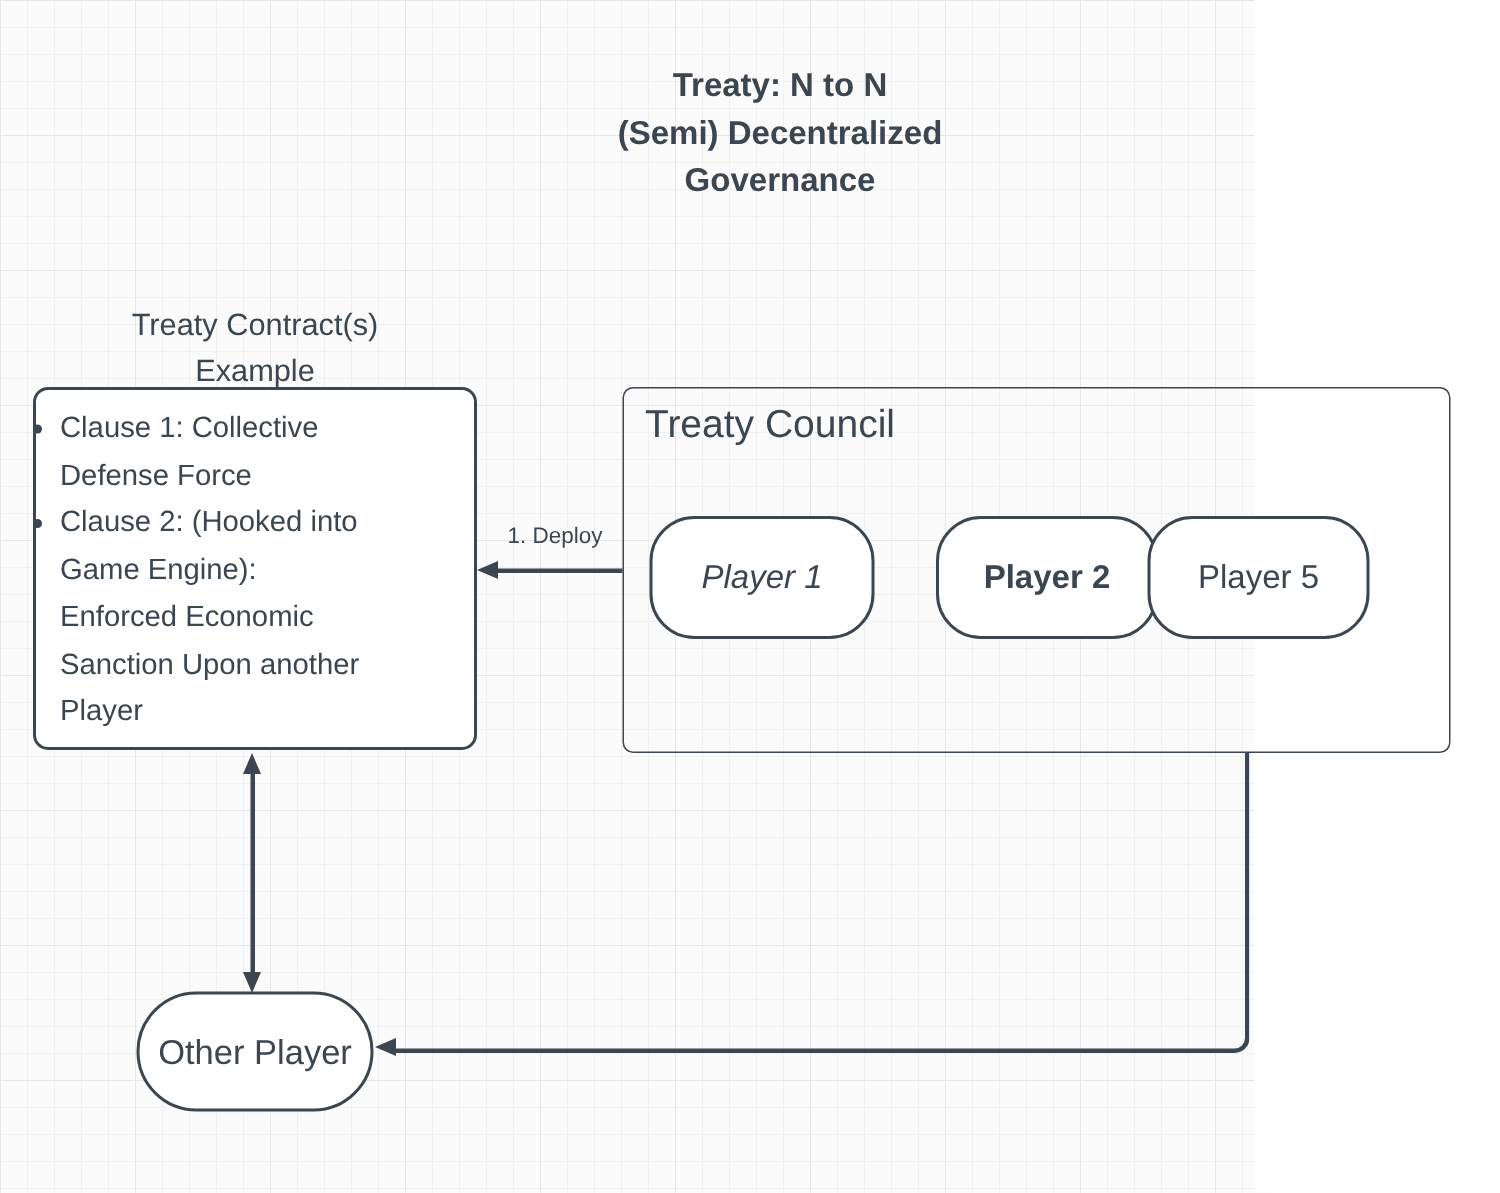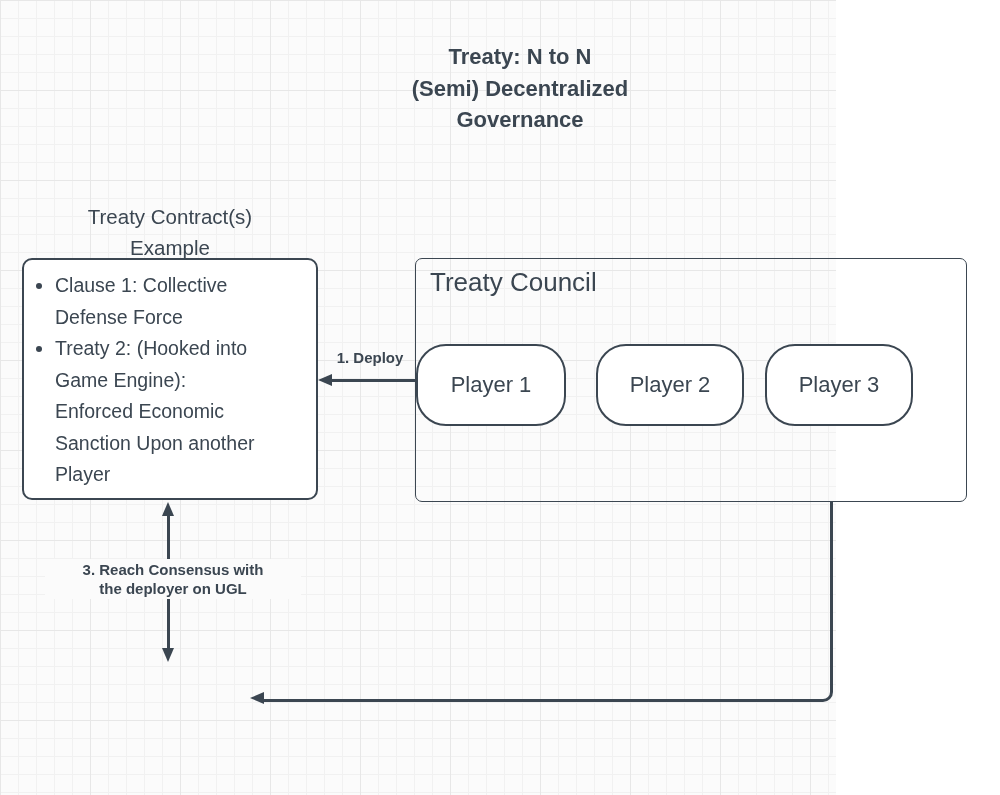--- a/index.html
+++ b/index.html
@@ -33,21 +33,21 @@
     text-align: center; white-space: pre-line; margin-top: 44px;
   }
 
   .contract-box {
     left: 22px; top: 258px; width: 296px; height: 242px;
     box-sizing: border-box;
     background: #ffffff;
     border: 2.5px solid #3b4651; border-radius: 10px;
   }
   .clause-list {
-    margin: 10px 0 0 0; padding-left: 31px;
+    margin: 10px 0 0 0; padding-left: 16px;
     font-size: 19.5px; line-height: 31.5px;
   }
   .clause-list li { width: 200px; padding: 0; }
 
   .council-box {
     left: 415px; top: 258px; width: 552px; height: 244px;
     box-sizing: border-box;
     background: transparent;
     border: 1.5px solid #3b4651; border-radius: 7px;
   }
@@ -56,36 +56,36 @@
     font-size: 26px; line-height: 26px;
   }
   .player-node {
     top: 344px; height: 82px;
     box-sizing: border-box;
     background: #ffffff;
     border: 2.5px solid #3b4651; border-radius: 30px;
     display: flex; align-items: center; justify-content: center;
     font-size: 22px;
   }
-  .player-1 { left: 416px; width: 150px; }
-  .player-2 { left: 596px; width: 148px; }
+  .player-1 { left: 433px; width: 150px; font-style: italic; }
+  .player-2 { left: 624px; width: 148px; font-weight: bold; }
   .player-3 { left: 765px; width: 148px; }
 
   .other-player-node {
     left: 91px; top: 661px; width: 158px; height: 80px;
     box-sizing: border-box;
     background: #ffffff;
     border: 2.5px solid #3b4651; border-radius: 40px;
     display: flex; align-items: center; justify-content: center;
     font-size: 23px;
   }
 
   .edge-line { background: #3b4651; }
   .edge-label {
-    font-size: 15px; font-weight: bold; line-height: 19px;
+    font-size: 15px; font-weight: normal; line-height: 19px;
     text-align: center; white-space: pre-line;
     z-index: 3;
   }
   .label-on-line { background: #fbfbfb; padding: 1px 3px; }
 
   .arrowhead { width: 0; height: 0; z-index: 2; }
   .arrow-left  { border-top: 6.5px solid transparent; border-bottom: 6.5px solid transparent; border-right: 14px solid #3b4651; }
   .arrow-up    { border-left: 6.5px solid transparent; border-right: 6.5px solid transparent; border-bottom: 14px solid #3b4651; }
   .arrow-down  { border-left: 6.5px solid transparent; border-right: 6.5px solid transparent; border-top: 14px solid #3b4651; }
 
@@ -104,38 +104,37 @@
   <div class="abs diagram-title">Treaty: N to N
 (Semi) Decentralized
 Governance</div>
 
   <div class="abs contract-label">Treaty Contract(s)
 Example</div>
 
   <div class="abs contract-box">
     <ul class="clause-list">
       <li>Clause 1: Collective Defense Force</li>
-      <li>Treaty 2: (Hooked into Game Engine): Enforced Economic Sanction Upon another Player</li>
+      <li>Clause 2: (Hooked into Game Engine): Enforced Economic Sanction Upon another Player</li>
     </ul>
   </div>
 
   <div class="abs council-box"></div>
   <div class="abs council-label">Treaty Council</div>
 
   <div class="abs player-node player-1">Player 1</div>
   <div class="abs player-node player-2">Player 2</div>
-  <div class="abs player-node player-3">Player 3</div>
+  <div class="abs player-node player-3">Player 5</div>
 
+  <div class="abs other-player-node">Other Player</div>
 
   <div class="abs arrowhead arrow-left" style="left:318px; top:374px;"></div>
   <div class="abs edge-line" style="left:330px; top:379px; width:85px; height:3px;"></div>
   <div class="abs edge-label" style="left:325px; top:348px; width:90px;">1. Deploy</div>
 
   <div class="abs elbow"></div>
   <div class="abs arrowhead arrow-left" style="left:250px; top:692px;"></div>
 
   <div class="abs arrowhead arrow-up" style="left:162px; top:502px;"></div>
   <div class="abs edge-line" style="left:167px; top:514px; width:3px; height:134px;"></div>
   <div class="abs arrowhead arrow-down" style="left:162px; top:648px;"></div>
-  <div class="abs edge-label label-on-line" style="left:45px; top:559px; width:250px;">3. Reach Consensus with
-the deployer on UGL</div>
 
 </div>
 
 </body></html>

